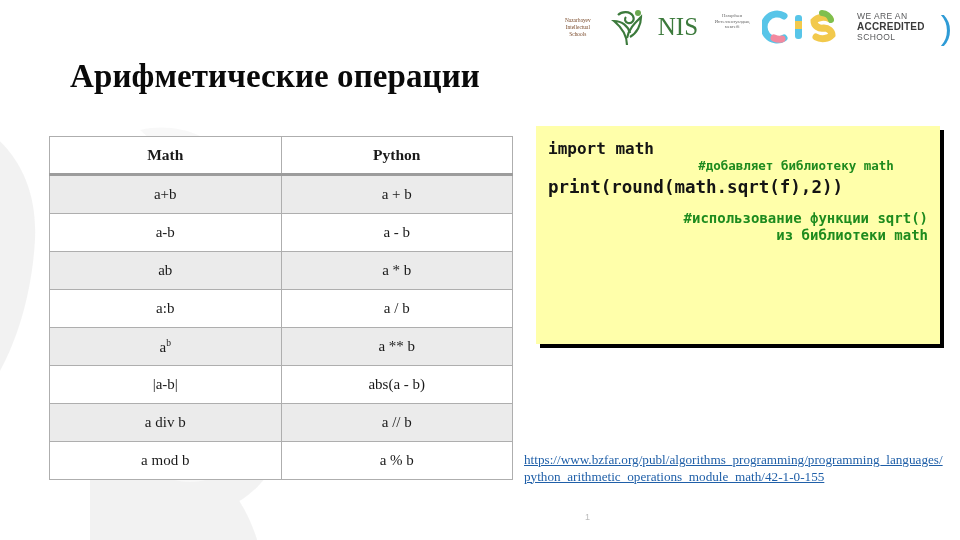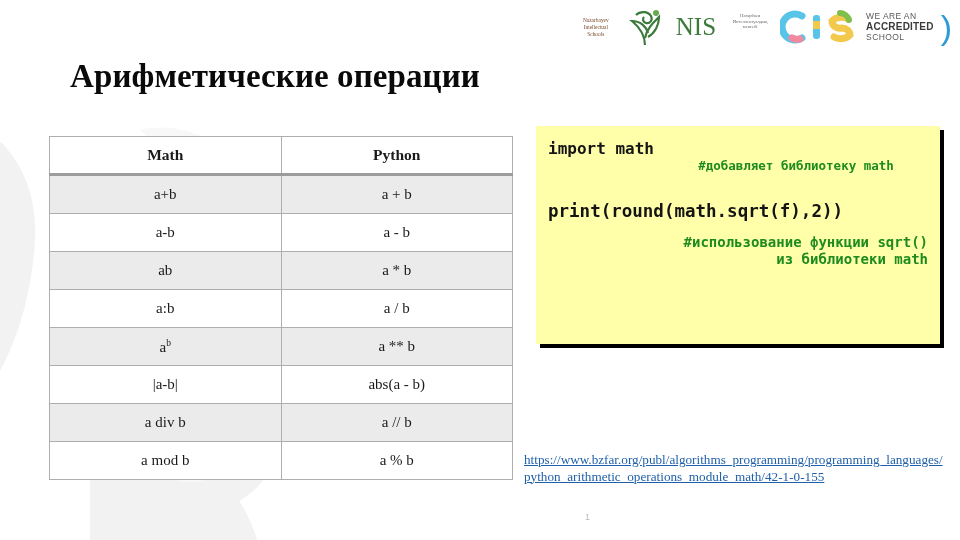--- a/index.html
+++ b/index.html
@@ -62,21 +62,21 @@
   .nis-ru {
     font-family: "Liberation Serif", serif;
     font-size: 4.6px;
     line-height: 5.6px;
     color: #6a6a6a;
     text-align: center;
     width: 40px;
     align-self: flex-start;
     margin-top: 5px;
   }
-  .cis-logo { display: flex; align-items: center; gap: 6px; }
+  .cis-logo { display: flex; align-items: center; gap: 15px; }
   .cis-mark { width: 80px; height: 40px; }
   .cis-text {
     font-family: "Liberation Sans", sans-serif;
     color: #58595b;
     font-size: 8.5px;
     line-height: 10.5px;
     letter-spacing: 0.4px;
   }
   .cis-text .accredited {
     font-weight: bold;
@@ -187,21 +187,21 @@
   }
   .code-line {
     font-size: 17.5px;
     font-weight: bold;
     color: #141414;
     padding: 0 12px;
     line-height: 26px;
     white-space: nowrap;
   }
   .code-line.l2 { margin-top: 6px; }
-  .code-line.l3 { margin-top: 24px; }
+  .code-line.l3 { }
   .code-comment-block {
     font-size: 14px;
     font-weight: bold;
     color: #1e8b1e;
     line-height: 17px;
     padding: 10px 12px 0 11px;
     white-space: pre-line;
     text-align: right;
   }
 

